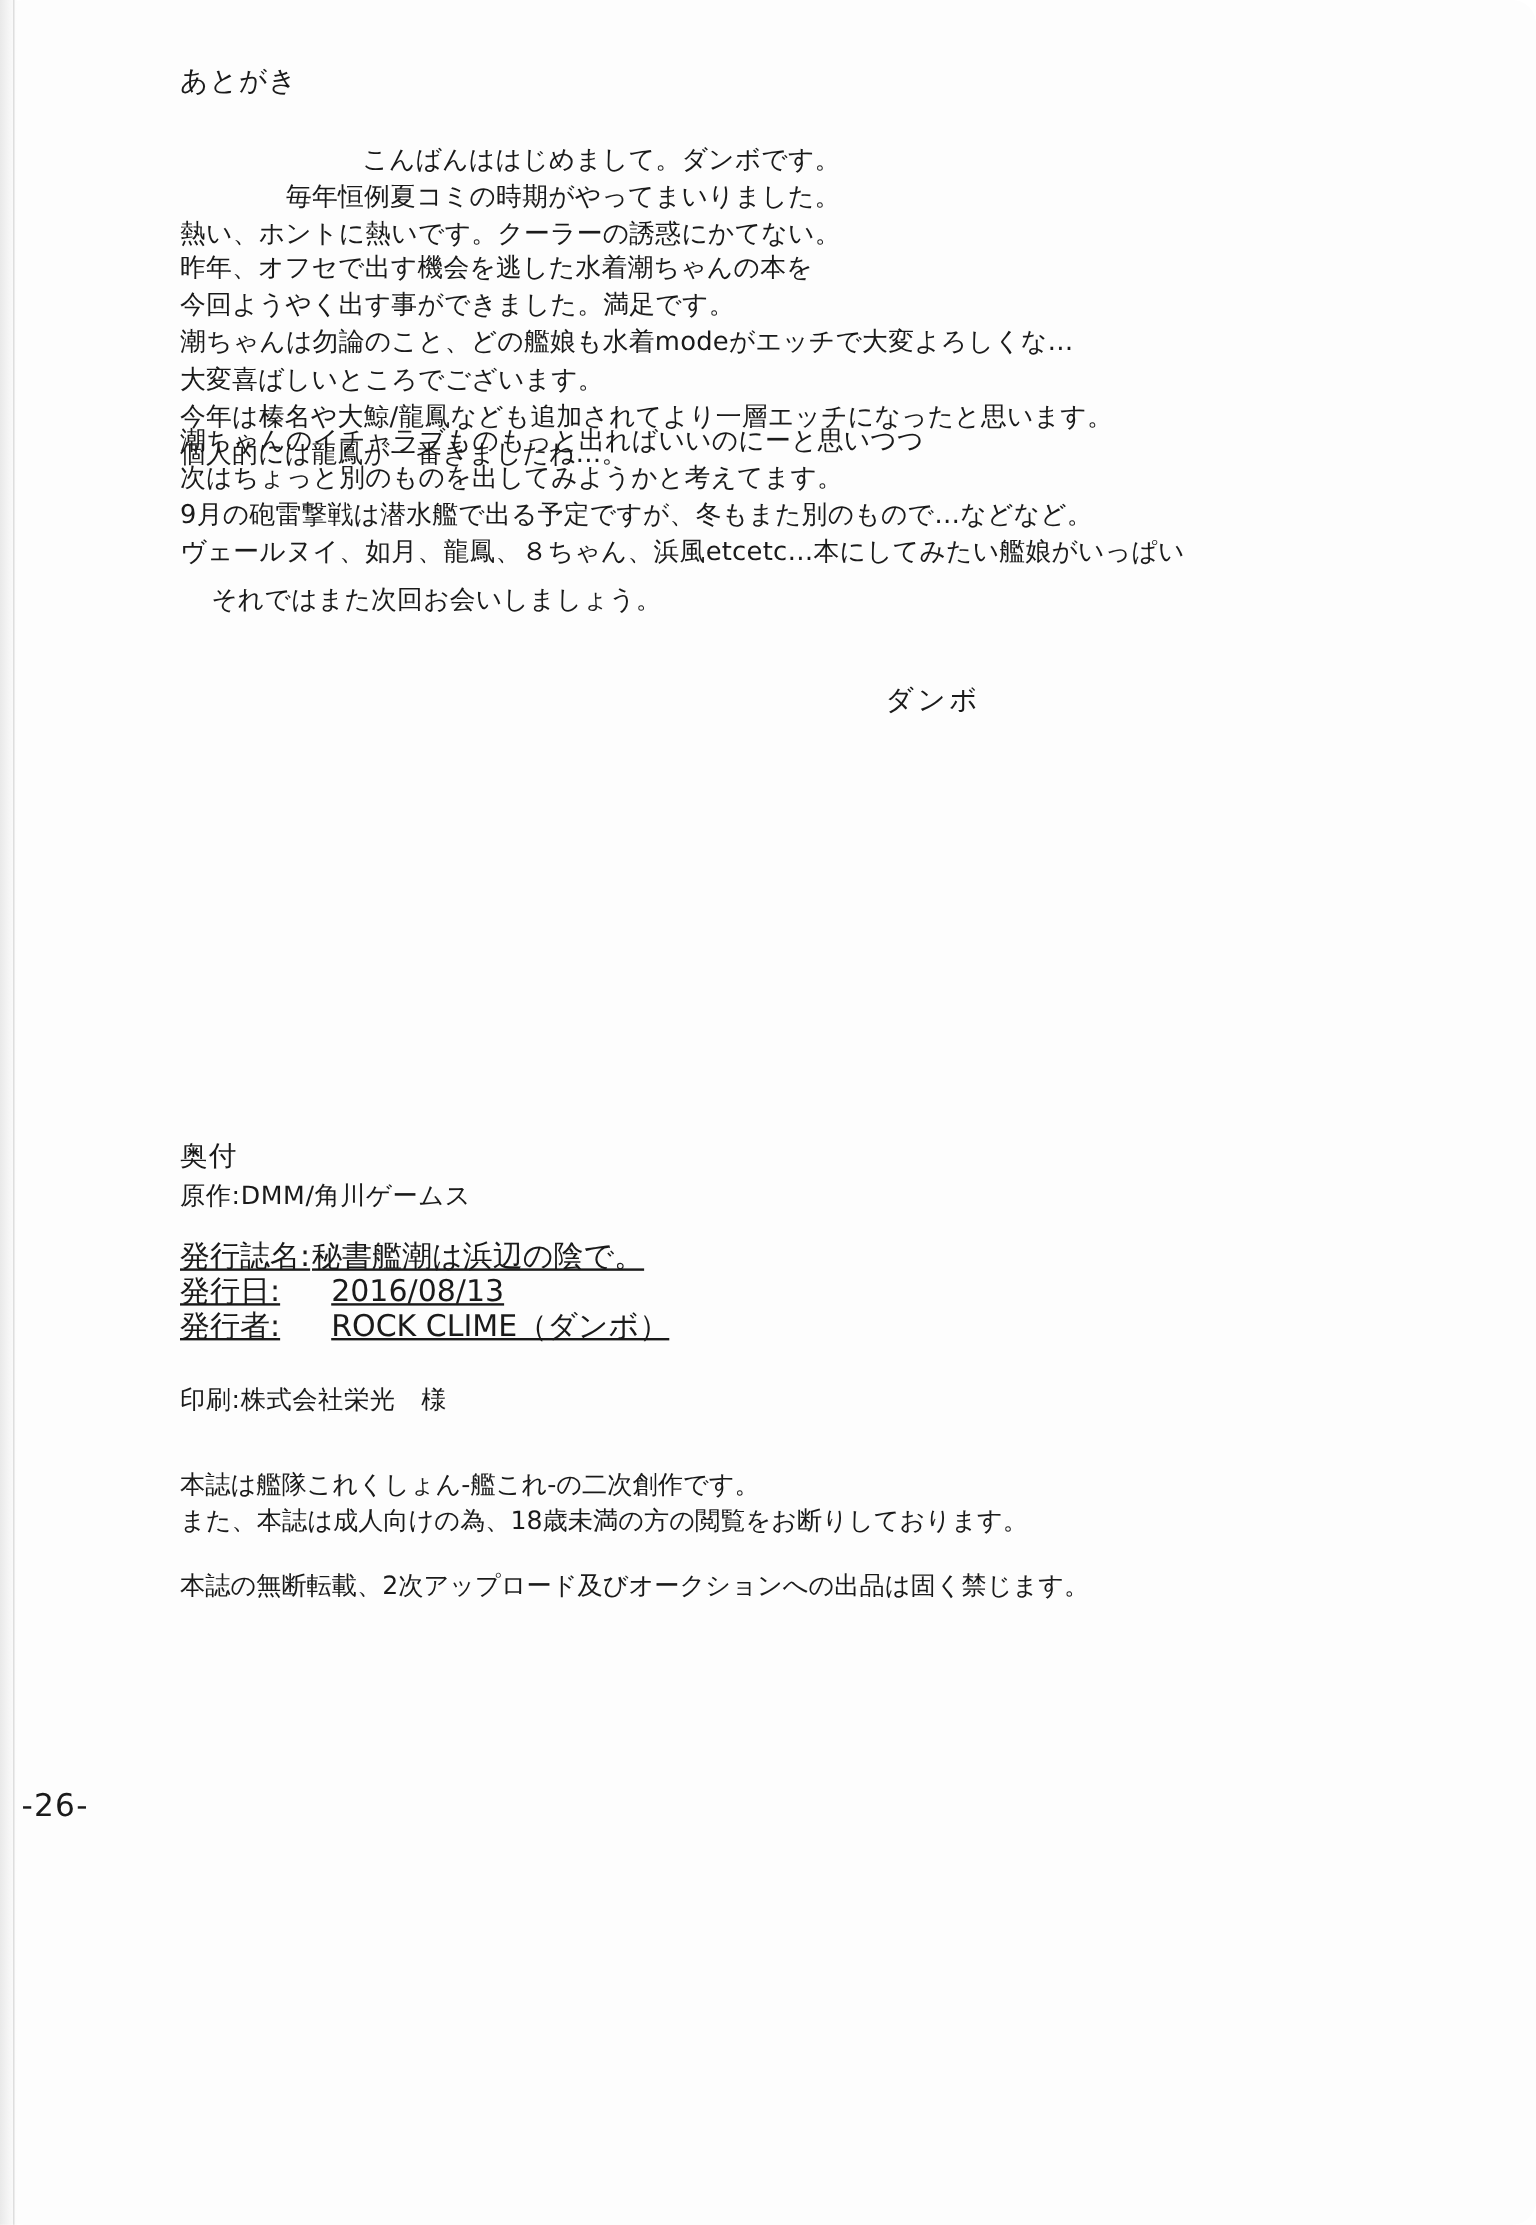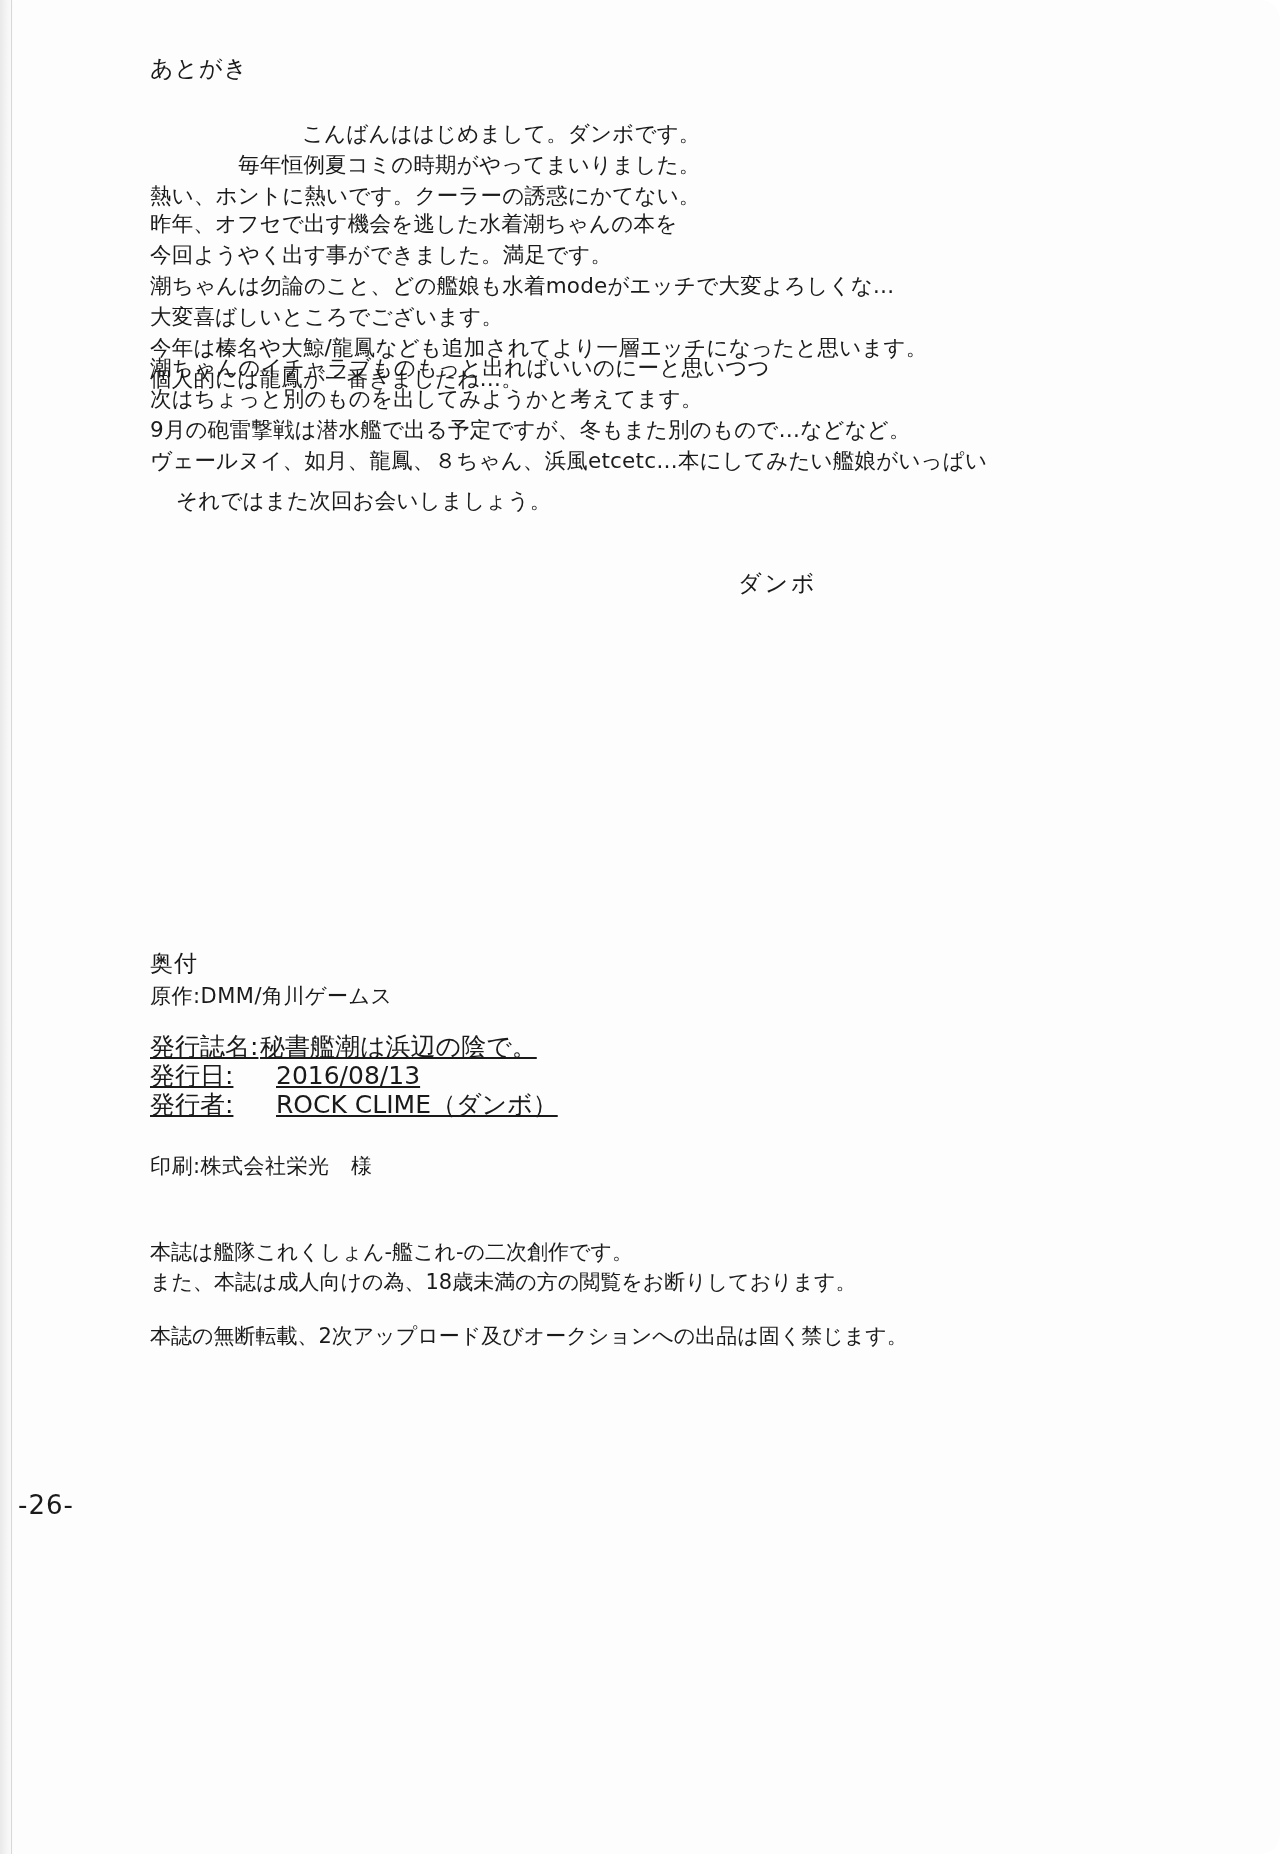--- a/index.html
+++ b/index.html
@@ -132,21 +132,20 @@
     font-size: 21px;
     letter-spacing: 0.5px;
   }
 
   .notice {
     position: absolute;
     left: 0;
     font-size: 21px;
     line-height: 30px;
     white-space: pre-line;
-    margin-top: 15px;
   }
   .notice1 { top: 1222px; }
   .notice2 { top: 1306px; }
 
   .page-number {
     position: absolute;
     left: 18px;
     top: 1490px;
     font-size: 26px;
     font-family: "DejaVu Sans", "Liberation Sans", sans-serif;

